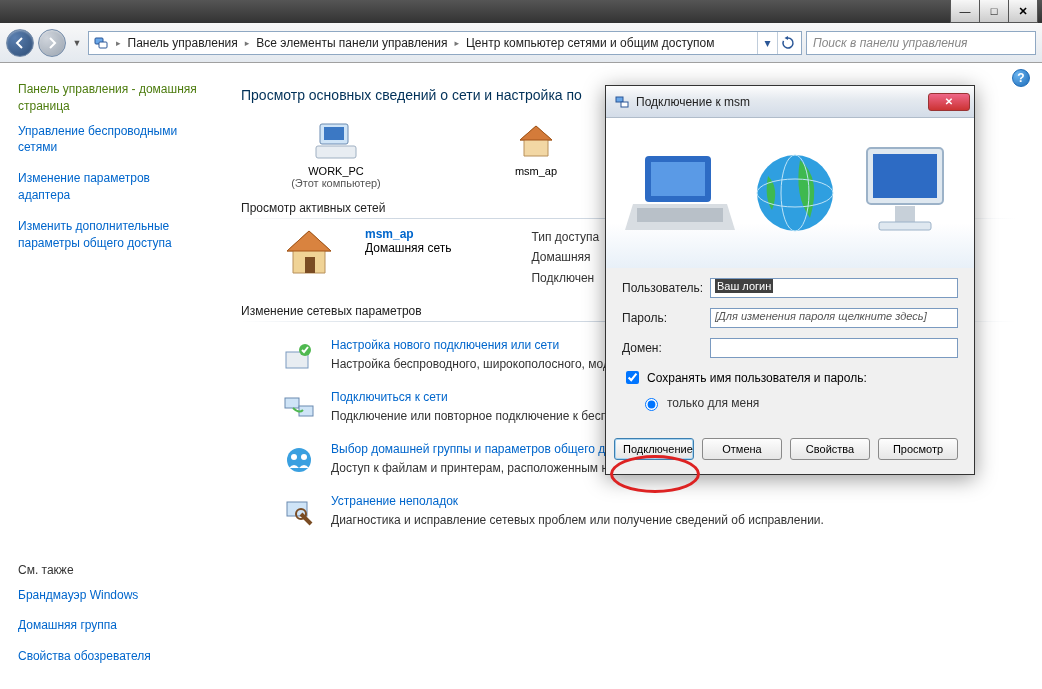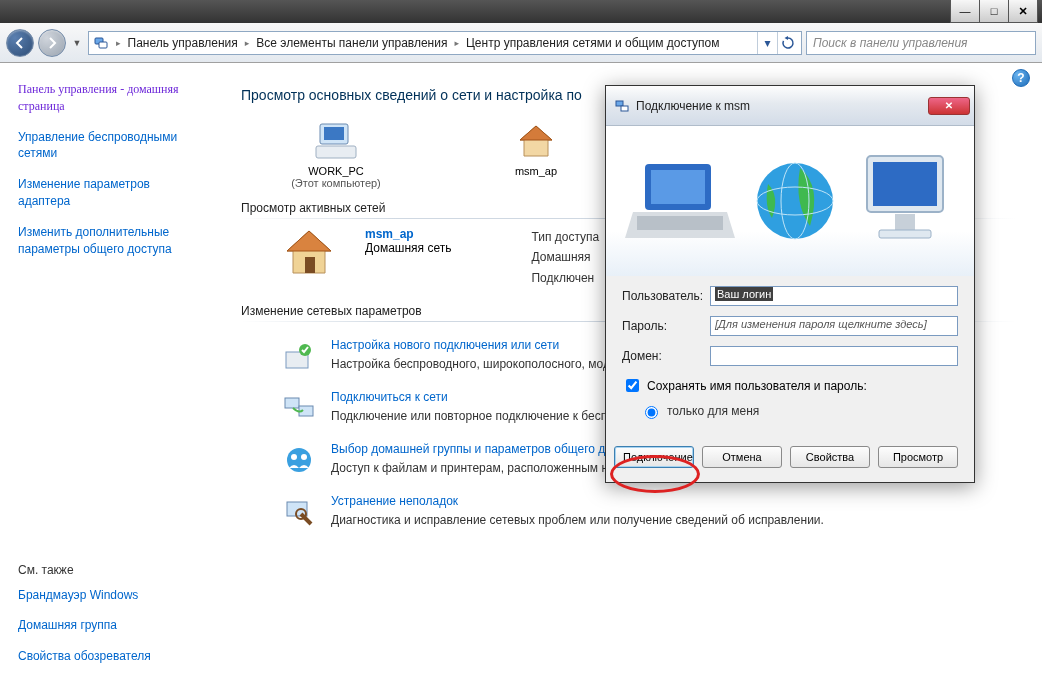--- a/index.html
+++ b/index.html
@@ -81,21 +81,21 @@
     background: #fff;
   }
   .sidebar {
     width: 215px;
     background: #fff;
     border-right: 0px solid #e3e9ef;
     padding: 18px 12px 10px 18px;
     display: flex;
     flex-direction: column;
   }
-  .side-home { color: #6d28d9; margin-bottom: 14px; line-height: 1.4; font-family: Liberation Serif, serif; }
+  .side-home { color: #4d7c0f; margin-bottom: 8px; line-height: 1.4; }
   .side-link { color: #0066cc; margin-bottom: 14px; line-height: 1.4; cursor: pointer; }
   .side-spacer { flex: 1; }
   .side-section-title { color: #333; margin-bottom: 10px; }
   .main {
     flex: 1;
     padding: 24px 26px 20px 26px;
     position: relative;
     overflow: hidden;
   }
   .main h1 {
@@ -127,21 +127,21 @@
     position: absolute;
     left: 605px;
     top: 85px;
     width: 370px;
     background: #f0f0f0;
     border: 1px solid #333;
     box-shadow: 0 4px 20px rgba(0,0,0,0.4);
     z-index: 10;
   }
   .modal-title {
-    height: 40px;
+    height: 32px;
     background: linear-gradient(#fdfdfd, #e4e9ef 45%, #d3dce8);
     border-bottom: 1px solid #b0bcca;
     display: flex; align-items: center;
     padding: 0 4px 0 8px;
     font-size: 12px;
     gap: 6px;
   }
   .modal-title .title-text { flex:1; color:#222; }
   .modal-close {
     width: 42px; height: 18px;
@@ -238,21 +238,21 @@
       <svg width="16" height="16" viewBox="0 0 16 16">
           <rect x="2" y="3" width="8" height="6" fill="#6aa7e8" stroke="#2b5797" rx="1"></rect>
           <rect x="6" y="7" width="8" height="6" fill="#fff" stroke="#2b5797" rx="1"></rect>
         </svg>
     </span>
     <span class="addr-chev">▸</span>
     <span class="addr-seg">Панель управления</span>
     <span class="addr-chev">▸</span>
     <span class="addr-seg">Все элементы панели управления</span>
     <span class="addr-chev">▸</span>
-    <span class="addr-seg">Центр управления сетями и общим доступом</span>
+    <span class="addr-seg">Центр компьютер сетями и общим доступом</span>
     <div class="addr-end">
       <div class="addr-button">▾</div>
       <div class="addr-button">
         <svg width="14" height="14" viewBox="0 0 14 14">
             <path d="M7 2 a5 5 0 1 1 -4.5 2.8" stroke="#2b5797" stroke-width="1.5" fill="none"></path>
             <path d="M7 0 L7 4 L3.5 2 Z" fill="#2b5797"></path>
           </svg>
       </div>
     </div>
   </div>

